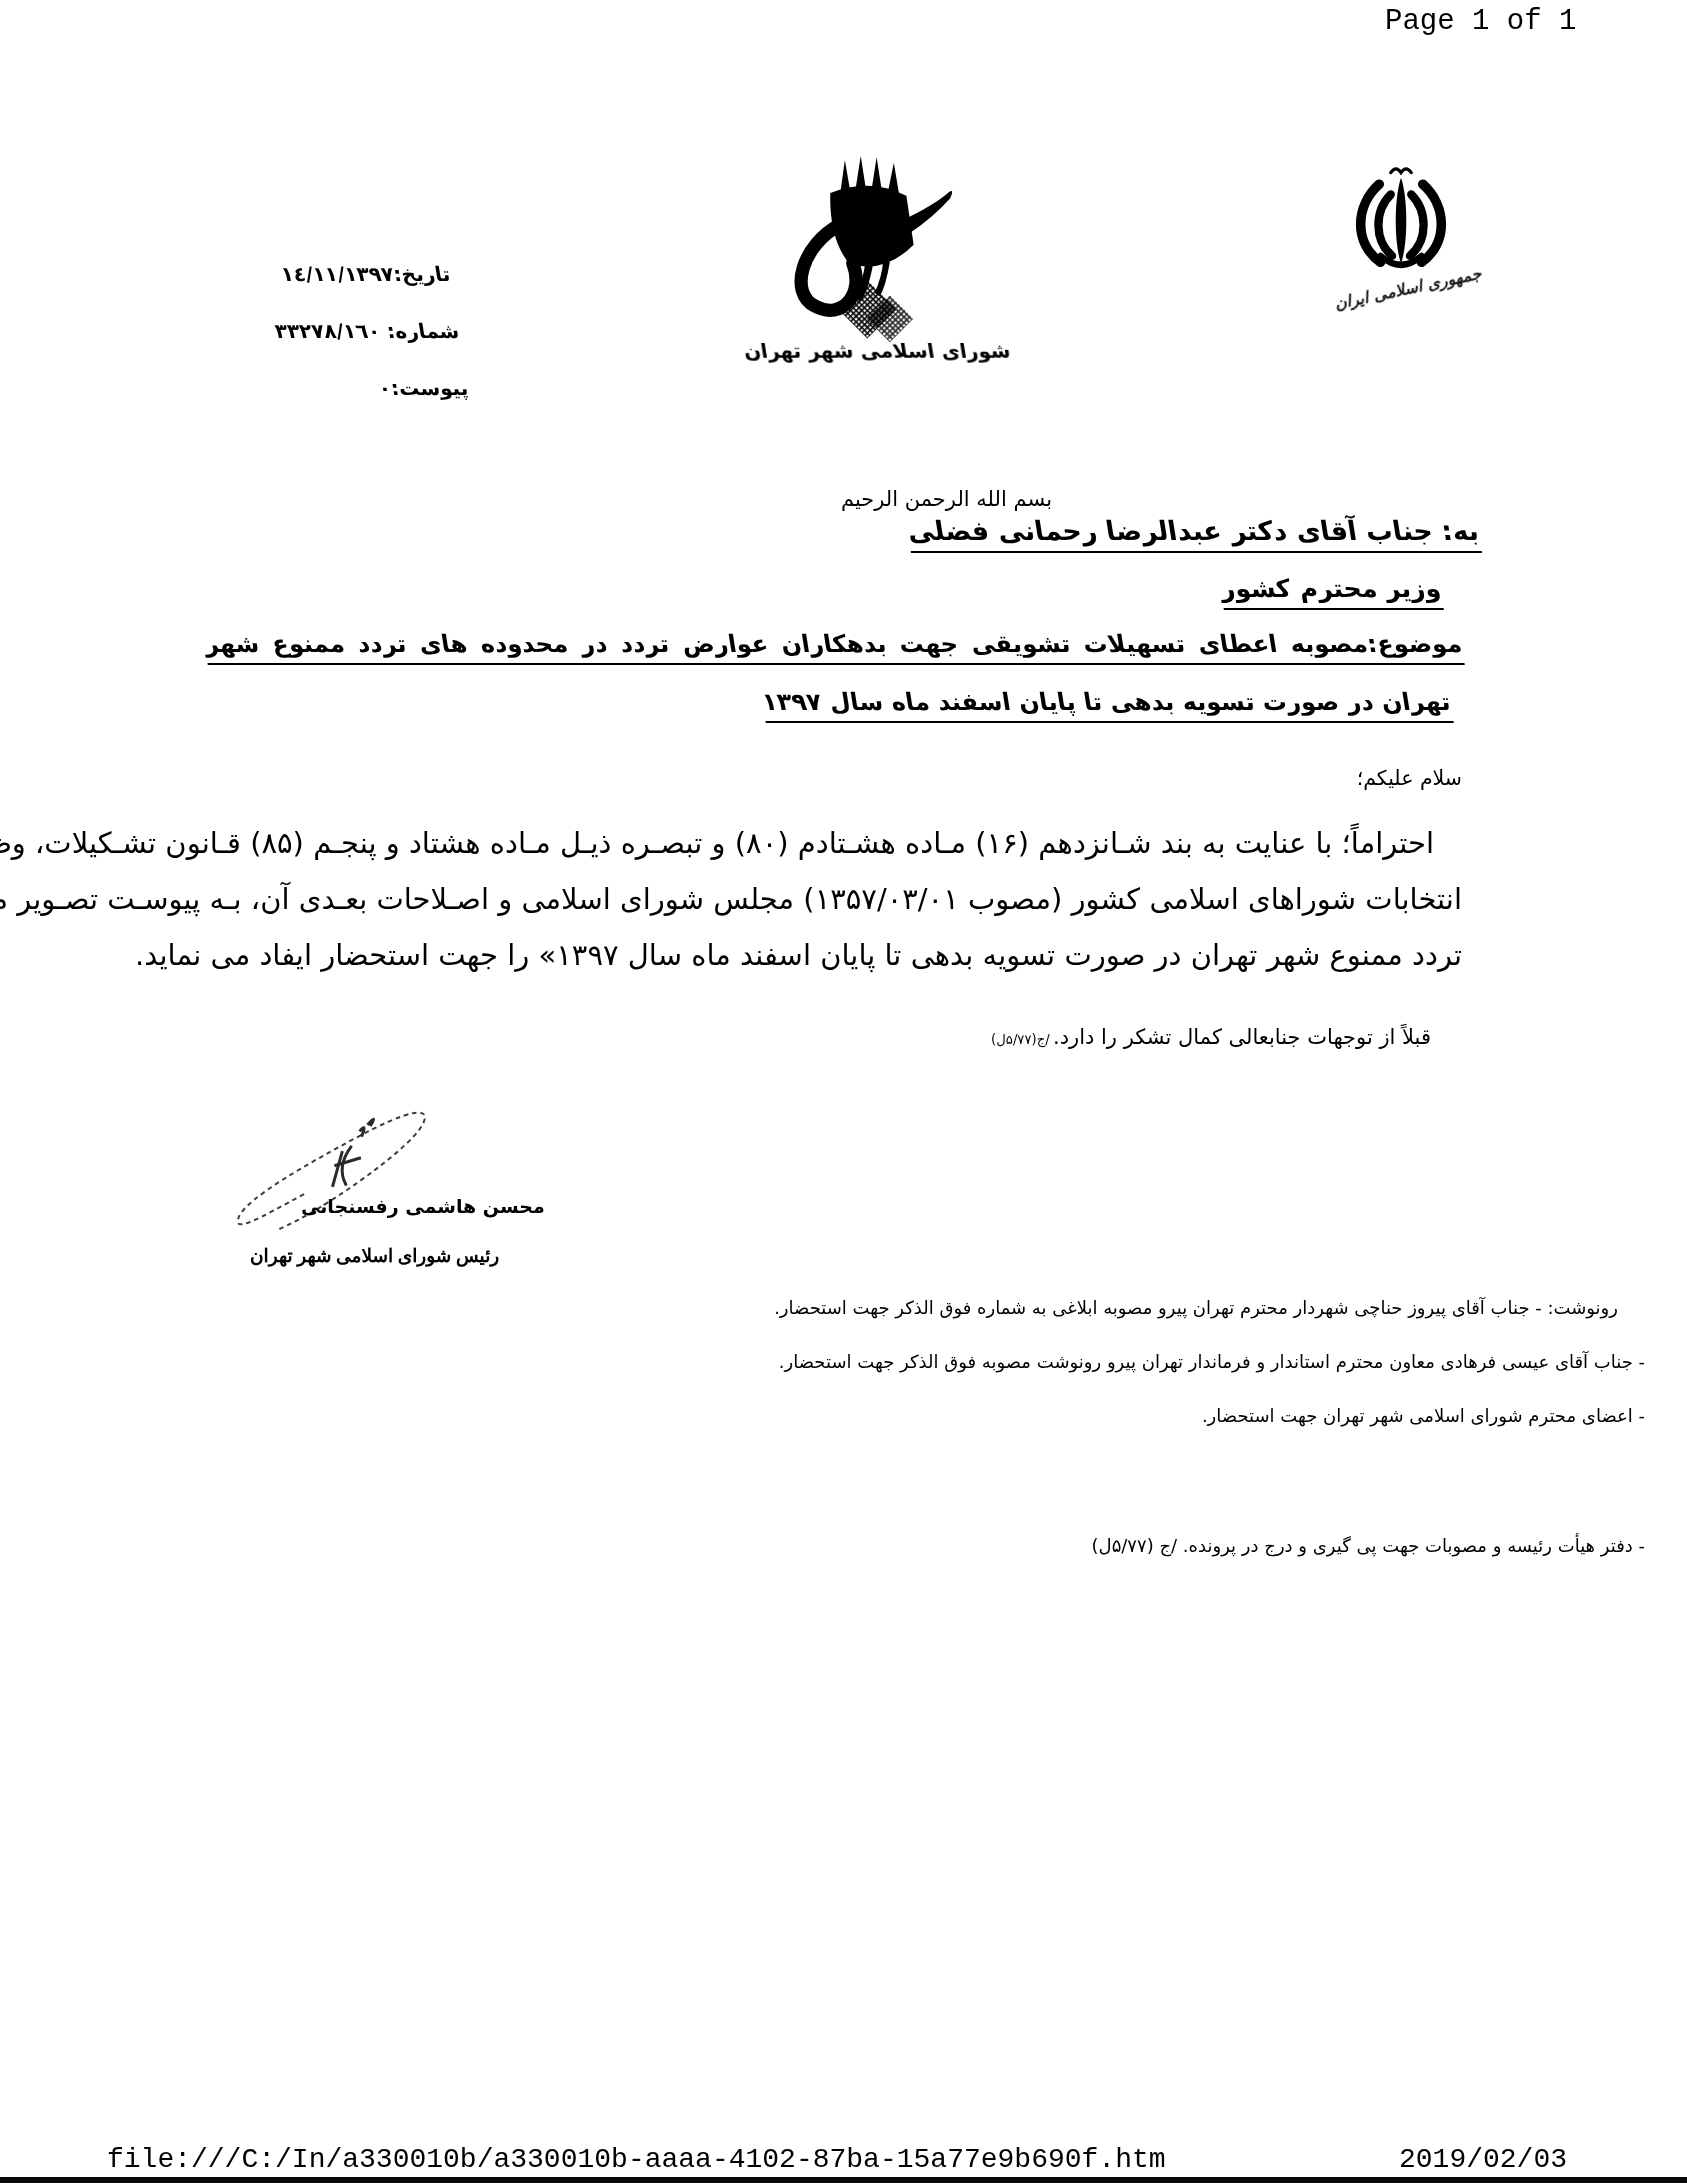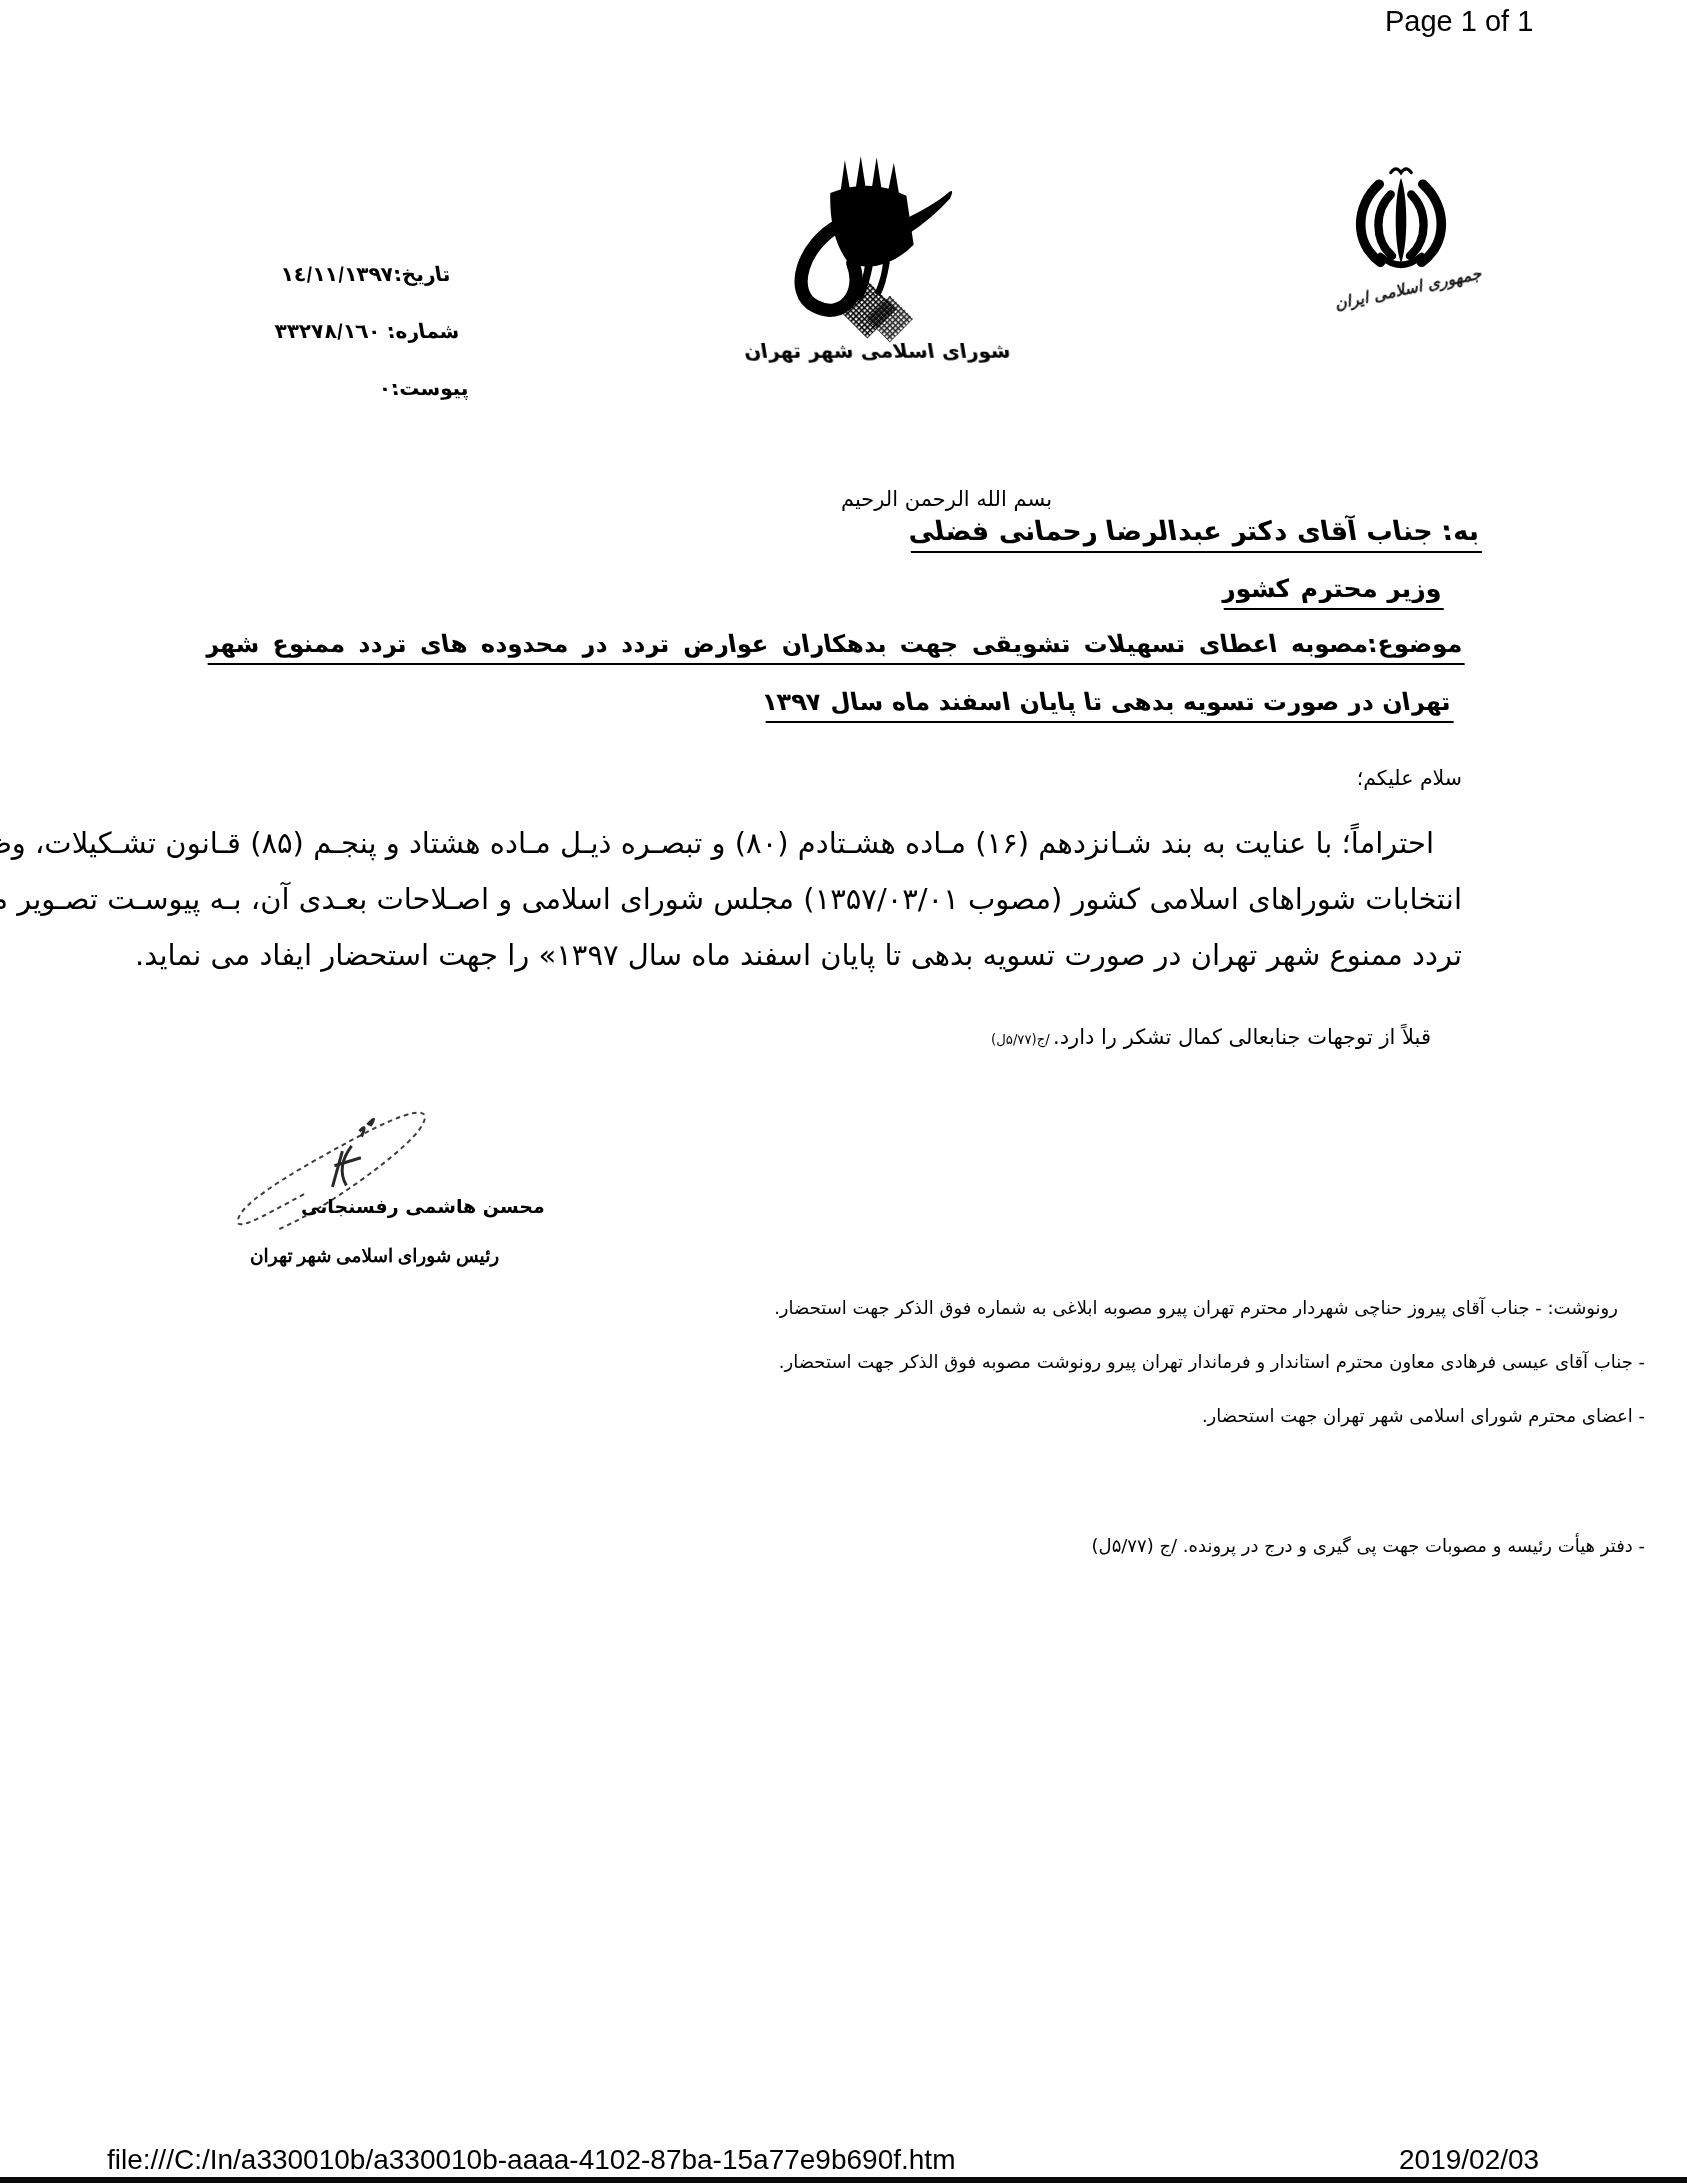--- a/index.html
+++ b/index.html
@@ -3,21 +3,21 @@
 <meta charset="utf-8">
 <style>
   html,body{margin:0;padding:0;}
   body{
     width:1687px;height:2183px;position:relative;overflow:hidden;
     background:#ffffff;color:#000;
     font-family:"DejaVu Sans",sans-serif;
   }
   .abs{position:absolute;}
   .fa{direction:rtl;unicode-bidi:embed;font-family:"DejaVu Sans",sans-serif;}
-  .en{direction:ltr;font-family:Liberation Sans, sans-serif;}
+  .en{direction:ltr;font-family:Liberation Mono, monospace;}
   .bold{font-weight:bold;}
   .skew{transform:skewX(9deg);}
   .blur{filter:blur(0.4px);}
   .ul{border-bottom:2.6px solid #000;padding-bottom:4.6px;}
   .nowrap{white-space:nowrap;}
   
   .lh-line{font-size:20px;font-weight:bold;line-height:57px;text-align:right;white-space:nowrap;}
   
   .subject{font-size:24px;font-weight:bold;}
   .jline{text-align:justify;text-align-last:justify;-moz-text-align-last:justify;}

